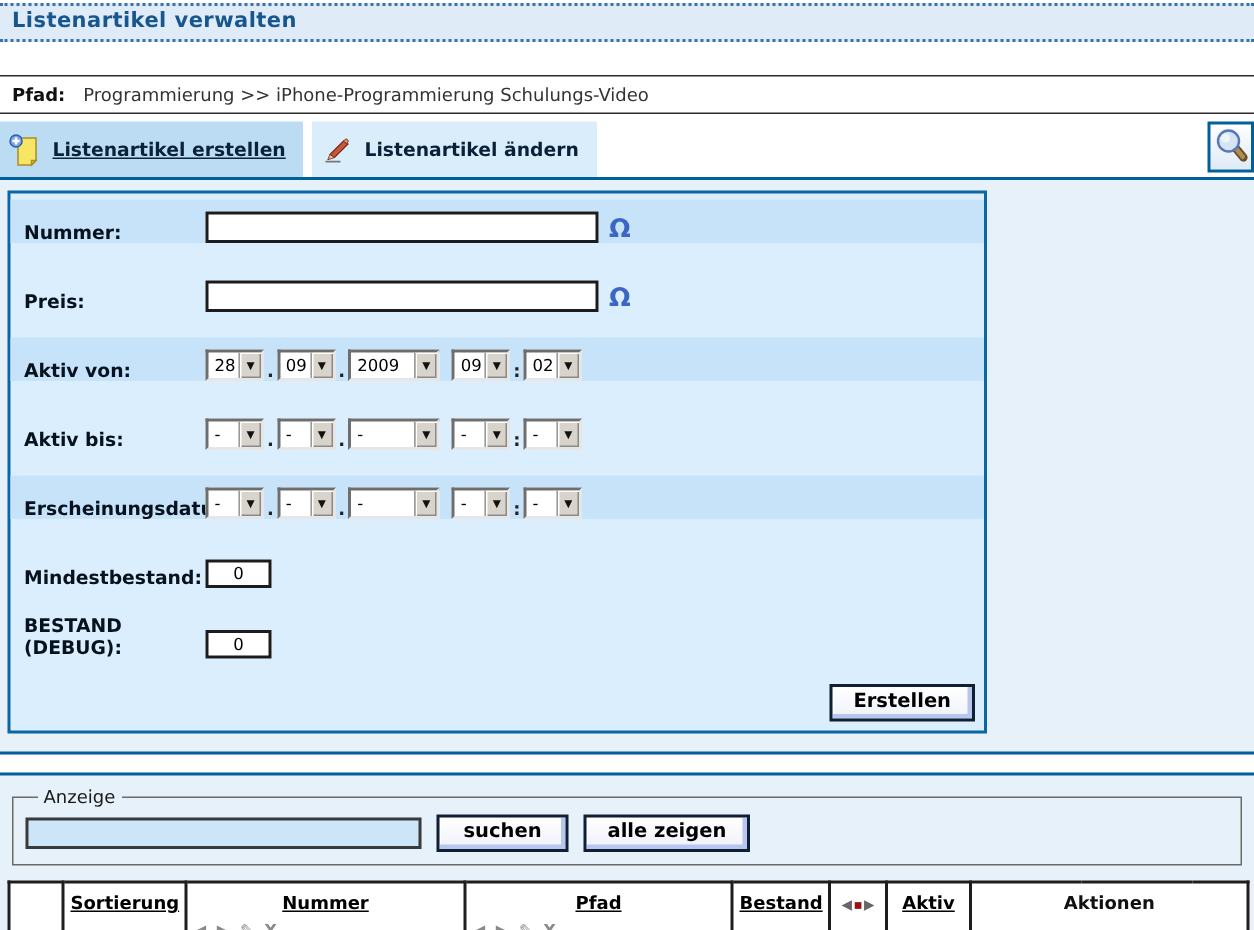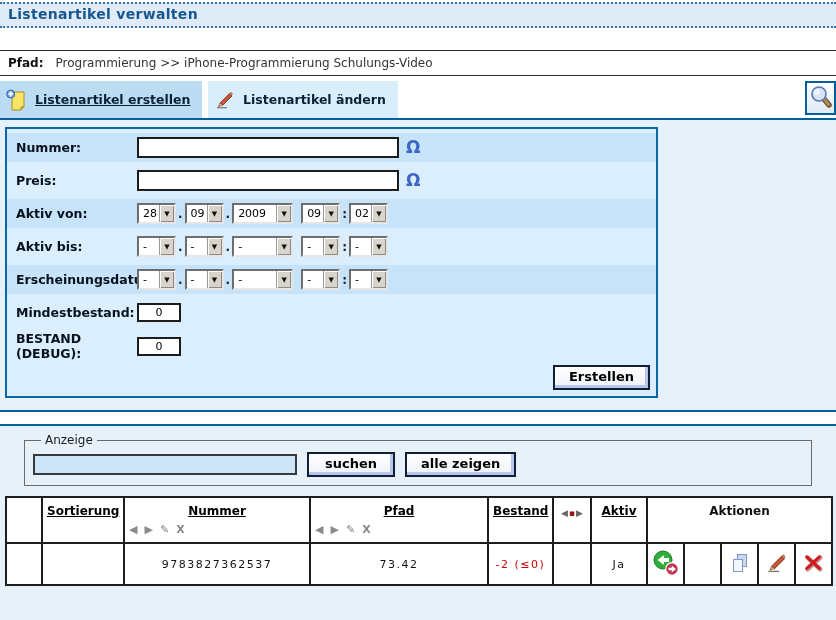--- a/index.html
+++ b/index.html
@@ -31,21 +31,21 @@
   .tab-active .lbl { text-decoration: underline; }
   .tab-idle { width: 190px; background: #daedfa; }
   .mag-box {
     position: absolute; right: 0; top: 0; width: 31px; height: 34px;
     border: 2px solid #00609c; background: linear-gradient(#ffffff, #dfeaf5);
     display: flex; align-items: center; justify-content: center; cursor: pointer;
   }
   
   .section-a { background: #e6f1fa; border-bottom: 2px solid #00609c; padding: 7px 0 12px; }
   .form-box { margin-left: 5px; width: 653px; border: 2px solid #0b66a4; background: #daeefd; padding: 4px 0 6px; }
-  .frow { display: flex; align-items: center; min-height: 29px; margin-bottom: 4px; }
+  .frow { display: flex; align-items: flex-end; min-height: 29px; margin-bottom: 17px; }
   .frow.band { background: #c6e3fa; }
   .flabel { width: 130px; padding-left: 9px; font-size: 12.5px; font-weight: bold; color: #08121f; flex: 0 0 130px; }
   .tinput { width: 262px; height: 21px; border: 2px solid #1c1c1c; background: #fff; font-size: 12px; padding: 0 3px; font-family: inherit; }
   .omega { margin-left: 7px; color: #3b66c4; font-size: 17px; font-weight: bold; cursor: pointer; line-height: 1; }
   .sinput { width: 44px; height: 19px; border: 2px solid #1c1c1c; background: #fff; font-size: 11px; text-align: center; font-family: inherit; }
   
   .wsel { display: inline-flex; align-items: stretch; height: 21px; background: #fff;
     border: 2px solid; border-color: #6e6e6e #e6e6e6 #e6e6e6 #6e6e6e; cursor: pointer; }
   .wsel-v { display: flex; align-items: center; padding-left: 4px; font-size: 11px; color: #000; width: 20px; }
   .w-yr .wsel-v { width: 42px; }
@@ -55,21 +55,21 @@
   .hourgap { margin-left: 8px; }
   .btnrow { display: flex; justify-content: flex-end; padding-right: 6px; margin-top: 4px; }
   .btn3d {
     font-family: inherit; font-size: 13px; font-weight: bold; color: #000;
     background: linear-gradient(#ffffff, #eef1fa); border: 2px solid #101f33;
     box-shadow: inset -3px -3px 0 #b7c6ef, inset 1px 1px 0 #ffffff;
     padding: 2px 14px 4px; height: 25px; cursor: pointer;
   }
   
   .section-b { margin-top: 12px; border-top: 2px solid #00609c; background: #e6f1fa; padding-top: 7px; height: 214px; }
-  fieldset { border: 1px solid #6b6b6b; margin: 0 24px; padding: 5px 8px 8px; }
+  fieldset { border: 1px solid #6b6b6b; margin: 0 8px; padding: 5px 8px 8px; }
   legend { font-size: 12px; color: #1a1a1a; padding: 0 4px; margin-left: 8px; }
   .fs-mark { margin-top: 10px; }
   .anz-row { display: flex; align-items: center; }
   .search-input { width: 264px; height: 21px; border: 2px solid #3a3a3a; background: #cde5f8; font-size: 12px; padding: 0 4px; font-family: inherit; }
   .anz-row .btn3d { margin-left: 10px; min-width: 88px; }
   .mark-x { display: inline-block; margin: 2px 0 0 2px; cursor: pointer; line-height: 0; }
   
   table.grid { border-collapse: collapse; table-layout: fixed; width: 826px; margin: 10px 0 0 5px; background: #fff; }
   .grid th, .grid td { border: 2px solid #1e1e1e; }
   .grid th { font-size: 12px; font-weight: bold; vertical-align: top; padding: 6px 4px 4px; height: 46px; text-align: center; }

